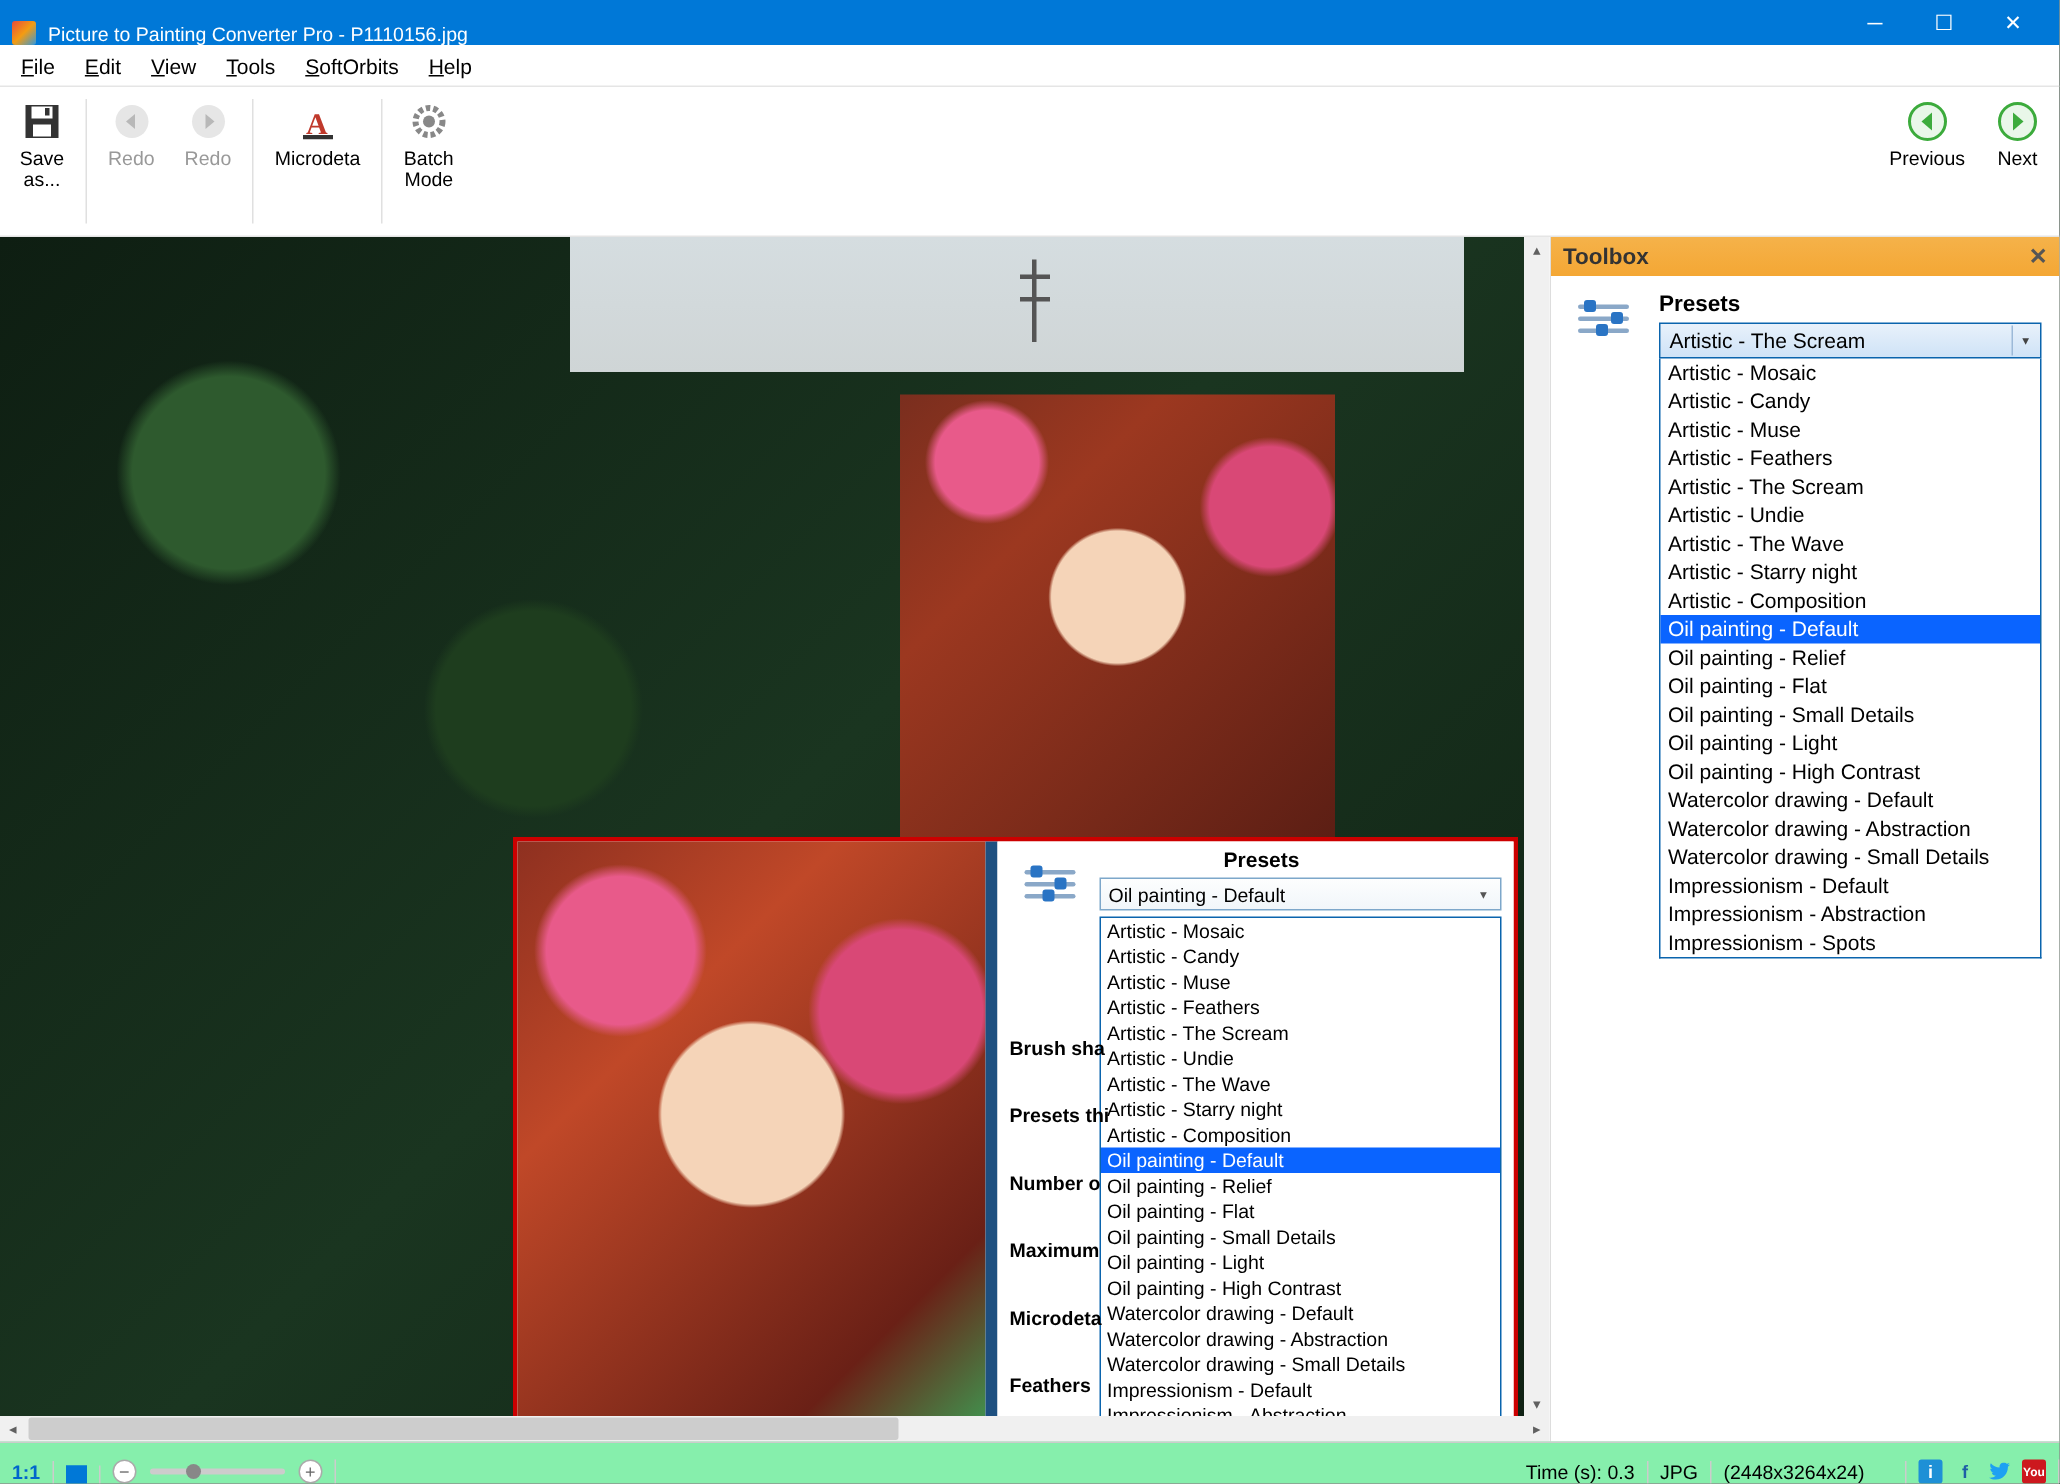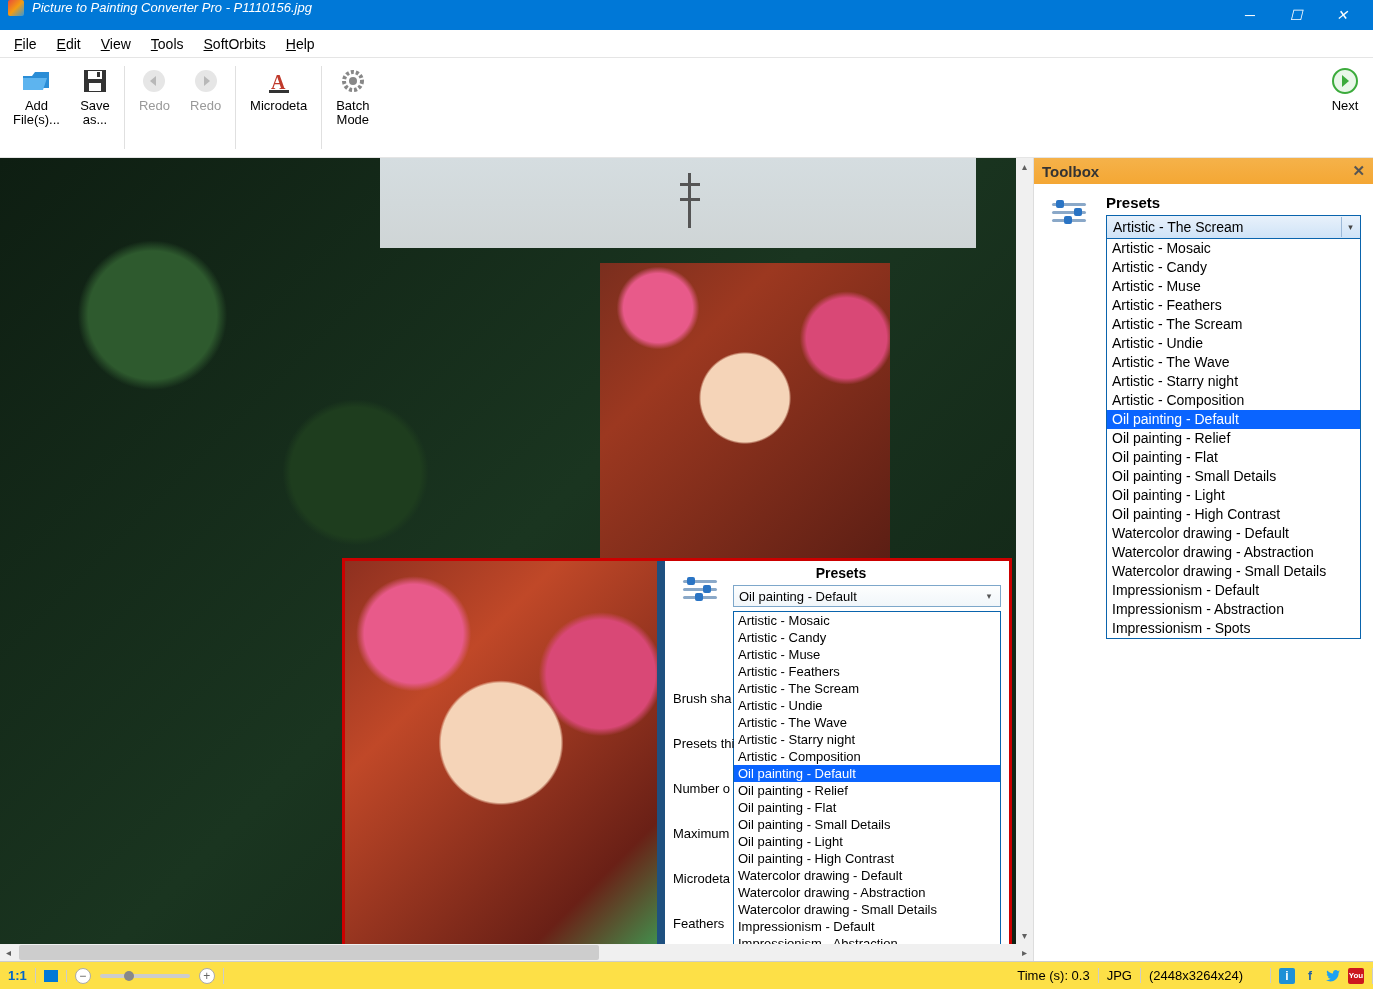--- a/index.html
+++ b/index.html
@@ -1,19 +1,19 @@
 <!DOCTYPE html>
 <html><head>
 <meta charset="utf-8">
 <style>
 * { box-sizing: border-box; margin: 0; padding: 0; }
 body { font-family: "Segoe UI", Tahoma, sans-serif; font-size: 14px; background: #fff; overflow: hidden; width: 1373px; height: 989px; position: relative; }
 
 
-.titlebar { height: 30px; background: #0078d7; color: #fff; display: flex; align-items: flex-start; padding: 0 8px; font-style: italic; }
+.titlebar { height: 30px; background: #0078d7; color: #fff; display: flex; align-items: flex-end; padding: 0 8px; }
 .titlebar .app-icon { width: 16px; height: 16px; margin-right: 8px; background: linear-gradient(135deg,#e74c3c,#f39c12,#3498db); border-radius: 2px; }
 .titlebar-text { flex: 1; font-size: 13px; }
 .winbtn { width: 46px; height: 30px; display: flex; align-items: center; justify-content: center; color: #fff; font-size: 14px; }
 
 
 .menubar { height: 28px; display: flex; align-items: center; padding: 0 6px; gap: 4px; border-bottom: 1px solid #e5e5e5; }
 .menu-item { padding: 3px 8px; cursor: pointer; }
 .menu-item .ul { text-decoration: underline; }
 
 
@@ -66,40 +66,40 @@
   border-right: 8px solid #1e5080;
 }
 .overlay-right { flex: 1; background: #fff; position: relative; padding: 4px 0 0 8px; }
 .ov-presets-title { font-weight: bold; font-size: 14px; text-align: center; }
 .ov-sliders-icon { position: absolute; left: 12px; top: 18px; }
 .ov-combo { margin: 4px 8px; border: 1px solid #7da7ca; height: 22px; display: flex; align-items: center; padding: 0 5px; font-size: 13px; position: relative; background: linear-gradient(#fdfefe,#f1f6fa); }
 .ov-combo-arrow { position: absolute; right: 2px; top: 2px; bottom: 2px; width: 18px; display: flex; align-items: center; justify-content: center; font-size: 9px; color: #555; }
 .ov-list { margin: 0 8px 4px; border: 1px solid #0a64ad; max-height: 340px; overflow: hidden; background: #fff; }
 .ov-list-item { font-size: 13px; padding: 0 4px; line-height: 17px; white-space: nowrap; }
 .ov-list-item.hl { background: #0a64ff; color: #fff; }
-.ov-labels { position: absolute; left: 8px; top: 130px; font-size: 13px; color: #000; }
+.ov-labels { position: absolute; left: 8px; top: 130px; font-size: 13px; color: #000; font-weight: bold; }
 .ov-labels div { margin-bottom: 30px; white-space: nowrap; }
 
 
 .toolbox { width: 340px; border-left: 1px solid #ddd; background: #fff; display: flex; flex-direction: column; }
 .toolbox-header { height: 26px; background: linear-gradient(#f5b24a,#f4a734); display: flex; align-items: center; padding: 0 8px; font-weight: 600; font-size: 15px; color: #333; }
 .toolbox-close { margin-left: auto; font-size: 15px; color: #555; cursor: pointer; }
 .toolbox-body { padding: 10px 12px; position: relative; }
 .tb-presets-label { font-weight: bold; font-size: 15px; margin-left: 60px; margin-bottom: 4px; }
 .sliders-icon { width: 34px; height: 26px; position: absolute; left: 18px; top: 14px; }
 .slider-bar { height: 3px; background: #8aa8c8; border-radius: 2px; margin: 5px 0; position: relative; }
 .slider-knob { width: 8px; height: 8px; background: #2a74c4; border-radius: 2px; position: absolute; top: -3px; }
 .tb-combo { margin-left: 60px; border: 1px solid #0a64ad; height: 24px; display: flex; align-items: center; padding: 0 6px; font-size: 14px; position: relative; background: linear-gradient(#e8f1fb,#cfe3f7); }
 .tb-combo-arrow { position: absolute; right: 1px; top: 1px; bottom: 1px; width: 18px; display: flex; align-items: center; justify-content: center; font-size: 9px; color: #444; border-left: 1px solid #9cb9d8; }
 .tb-list { margin-left: 60px; border: 1px solid #0a64ad; border-top: none; background: #fff; }
 .tb-list-item { font-size: 14px; padding: 0 5px; line-height: 19px; white-space: nowrap; }
 .tb-list-item.hl { background: #0a64ff; color: #fff; }
 
 
-.statusbar { position: absolute; left: 0; right: 0; bottom: 0; height: 28px; border-top: 1px solid #ccc; display: flex; align-items: center; font-size: 13px; background: #fde047; }
+.statusbar { position: absolute; left: 0; right: 0; bottom: 0; height: 28px; border-top: 1px solid #ccc; display: flex; align-items: flex-end; font-size: 13px; background: #86efac; }
 .sb-cell { border-right: 1px solid #ccc; display: flex; align-items: center; padding: 0 8px; }
 .sb-spacer { flex: 1; border-right: 1px solid #ccc; }
 .sb-1to1 { color: #0066cc; font-weight: 600; }
 .sb-fit { width: 14px; height: 12px; border: 2px solid #0078d7; background: #0078d7; }
 .zoom-slider { width: 90px; height: 4px; background: #ccc; position: relative; border-radius: 2px; margin: 0 4px; }
 .zoom-knob { width: 10px; height: 10px; background: #888; border-radius: 50%; position: absolute; top: -3px; left: 24px; }
 .zoom-btn { width: 16px; height: 16px; border: 1px solid #aaa; border-radius: 50%; display: flex; align-items: center; justify-content: center; font-size: 12px; color: #666; background: #fff; }
 .social { display: flex; align-items: center; gap: 7px; padding: 0 8px; }
 .social span { width: 16px; height: 16px; display: inline-flex; align-items: center; justify-content: center; font-size: 12px; font-weight: bold; border-radius: 2px; }
 
@@ -123,29 +123,20 @@
   <div class="menu-item"><span class="ul">E</span>dit</div>
   <div class="menu-item"><span class="ul">V</span>iew</div>
   <div class="menu-item"><span class="ul">T</span>ools</div>
   <div class="menu-item"><span class="ul">S</span>oftOrbits</div>
   <div class="menu-item"><span class="ul">H</span>elp</div>
 </div>
 
 <div class="toolbar">
   <div class="tbtn">
     <div class="ticon">
-      <svg width="28" height="22" viewBox="0 0 28 22">
-          <path d="M1 6 L10 6 L13 2 L27 2 L27 18 L1 18 Z" fill="#2a8dd6"></path>
-          <path d="M1 8 L25 8 L21 20 L1 20 Z" fill="#5db4ef"></path>
-        </svg>
-    </div>
-    <div class="tlabel">Add<br>File(s)...</div>
-  </div>
-  <div class="tbtn">
-    <div class="ticon">
       <svg width="24" height="24" viewBox="0 0 24 24">
           <rect x="1" y="1" width="22" height="22" fill="#333"></rect>
           <rect x="5" y="2" width="14" height="8" fill="#fff"></rect>
           <rect x="6" y="14" width="12" height="8" fill="#fff"></rect>
           <rect x="14" y="3" width="3" height="5" fill="#333"></rect>
         </svg>
     </div>
     <div class="tlabel"><span class="ul">S</span>ave<br>as...</div>
   </div>
   <div class="sep"></div>
@@ -181,20 +172,29 @@
   <div class="tbtn">
     <div class="ticon">
       <svg width="26" height="26" viewBox="0 0 26 26">
           <circle cx="13" cy="13" r="9" fill="none" stroke="#888" stroke-width="4" stroke-dasharray="3 2"></circle>
           <circle cx="13" cy="13" r="4" fill="#888"></circle>
         </svg>
     </div>
     <div class="tlabel">Batch<br>Mode</div>
   </div>
   <div class="toolbar-spacer"></div>
+  <div class="tbtn">
+    <div class="ticon ico-green">
+      <svg width="28" height="28" viewBox="0 0 28 28">
+          <circle cx="14" cy="14" r="12" fill="#e9f7e9" stroke="#3cab3c" stroke-width="2"></circle>
+          <path d="M17 8 L10 14 L17 20 Z" fill="#3cab3c"></path>
+        </svg>
+    </div>
+    <div class="tlabel">Previous</div>
+  </div>
   <div class="tbtn">
     <div class="ticon ico-green">
       <svg width="28" height="28" viewBox="0 0 28 28">
           <circle cx="14" cy="14" r="12" fill="#e9f7e9" stroke="#3cab3c" stroke-width="2"></circle>
           <path d="M11 8 L18 14 L11 20 Z" fill="#3cab3c"></path>
         </svg>
     </div>
     <div class="tlabel">Next</div>
   </div>
 </div>

